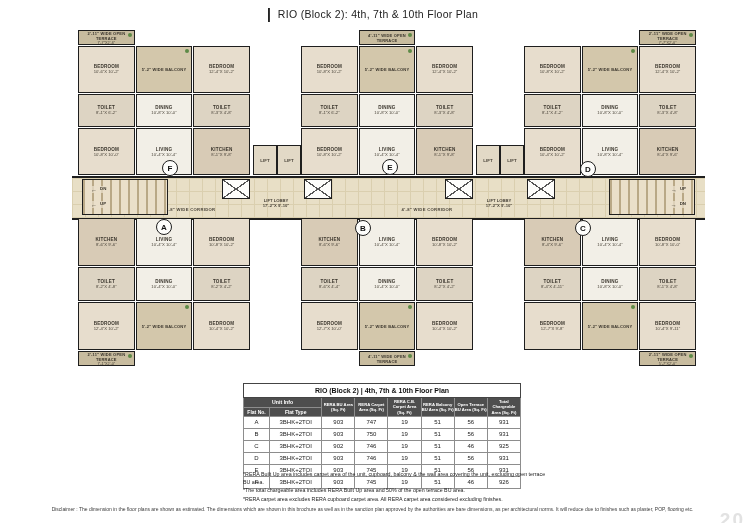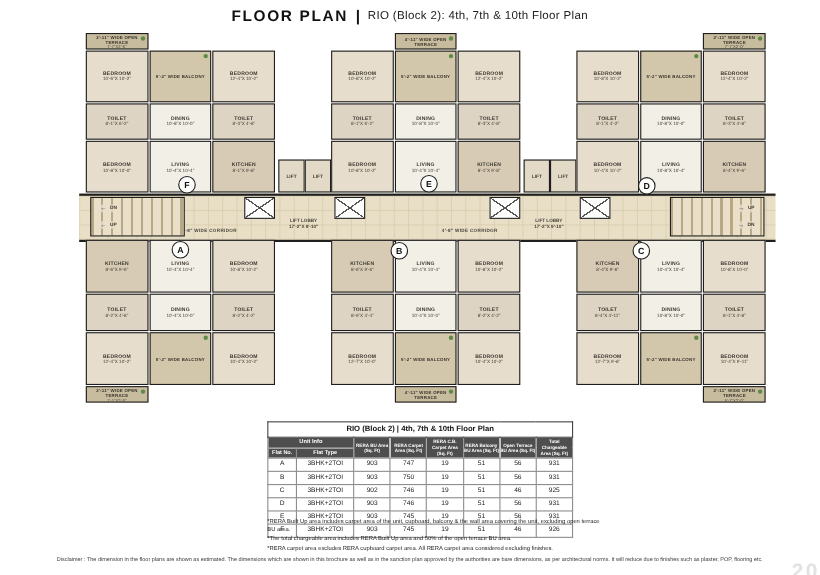--- a/index.html
+++ b/index.html
@@ -88,21 +88,20 @@
   .footnote{font-size:5.3px;color:#222;line-height:1.55;}
   #disclaimer{position:absolute;left:0;top:506px;width:100%;text-align:center;
               font-size:5px;color:#3c3c3c;}
   #page-num{position:absolute;right:0px;bottom:-8px;font-size:19px;color:#e2e2e2;
             font-weight:bold;letter-spacing:2px;}
 </style>
 </head>
 <body>
 
 <div class="page-title">
-  <span class="bold">FLOOR PLAN</span>
   <span class="sep">|</span>
   <span class="rest">RIO (Block 2): 4th, 7th &amp; 10th Floor Plan</span>
 </div>
 
 <div id="plan">
   <div id="corridor">
       <div class="shaft" style="left: 150px; top: 1px;"></div>
       <div class="shaft" style="left: 232px; top: 1px;"></div>
       <div class="shaft" style="left: 373px; top: 1px;"></div>
       <div class="shaft" style="left: 455px; top: 1px;"></div>

